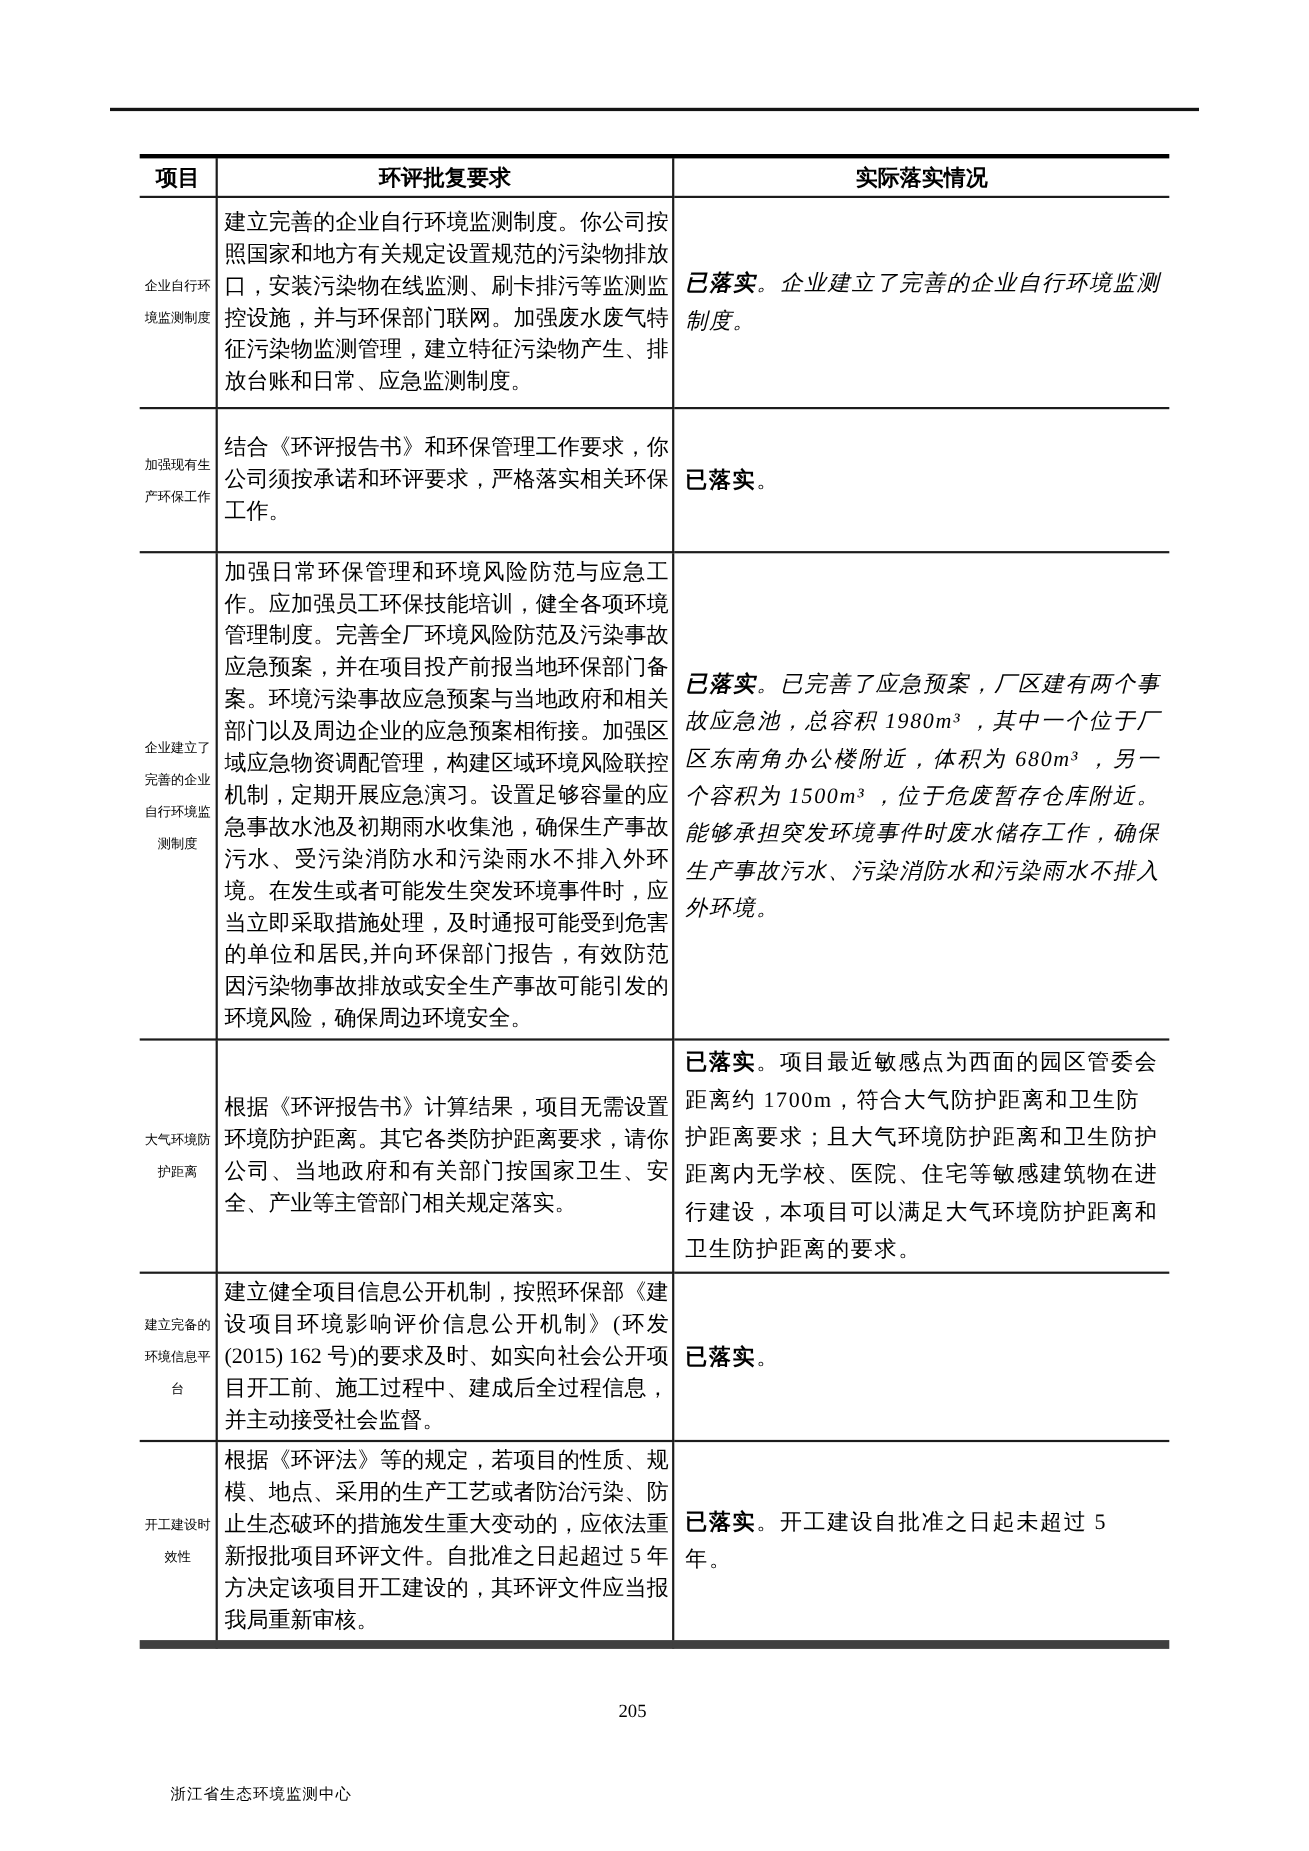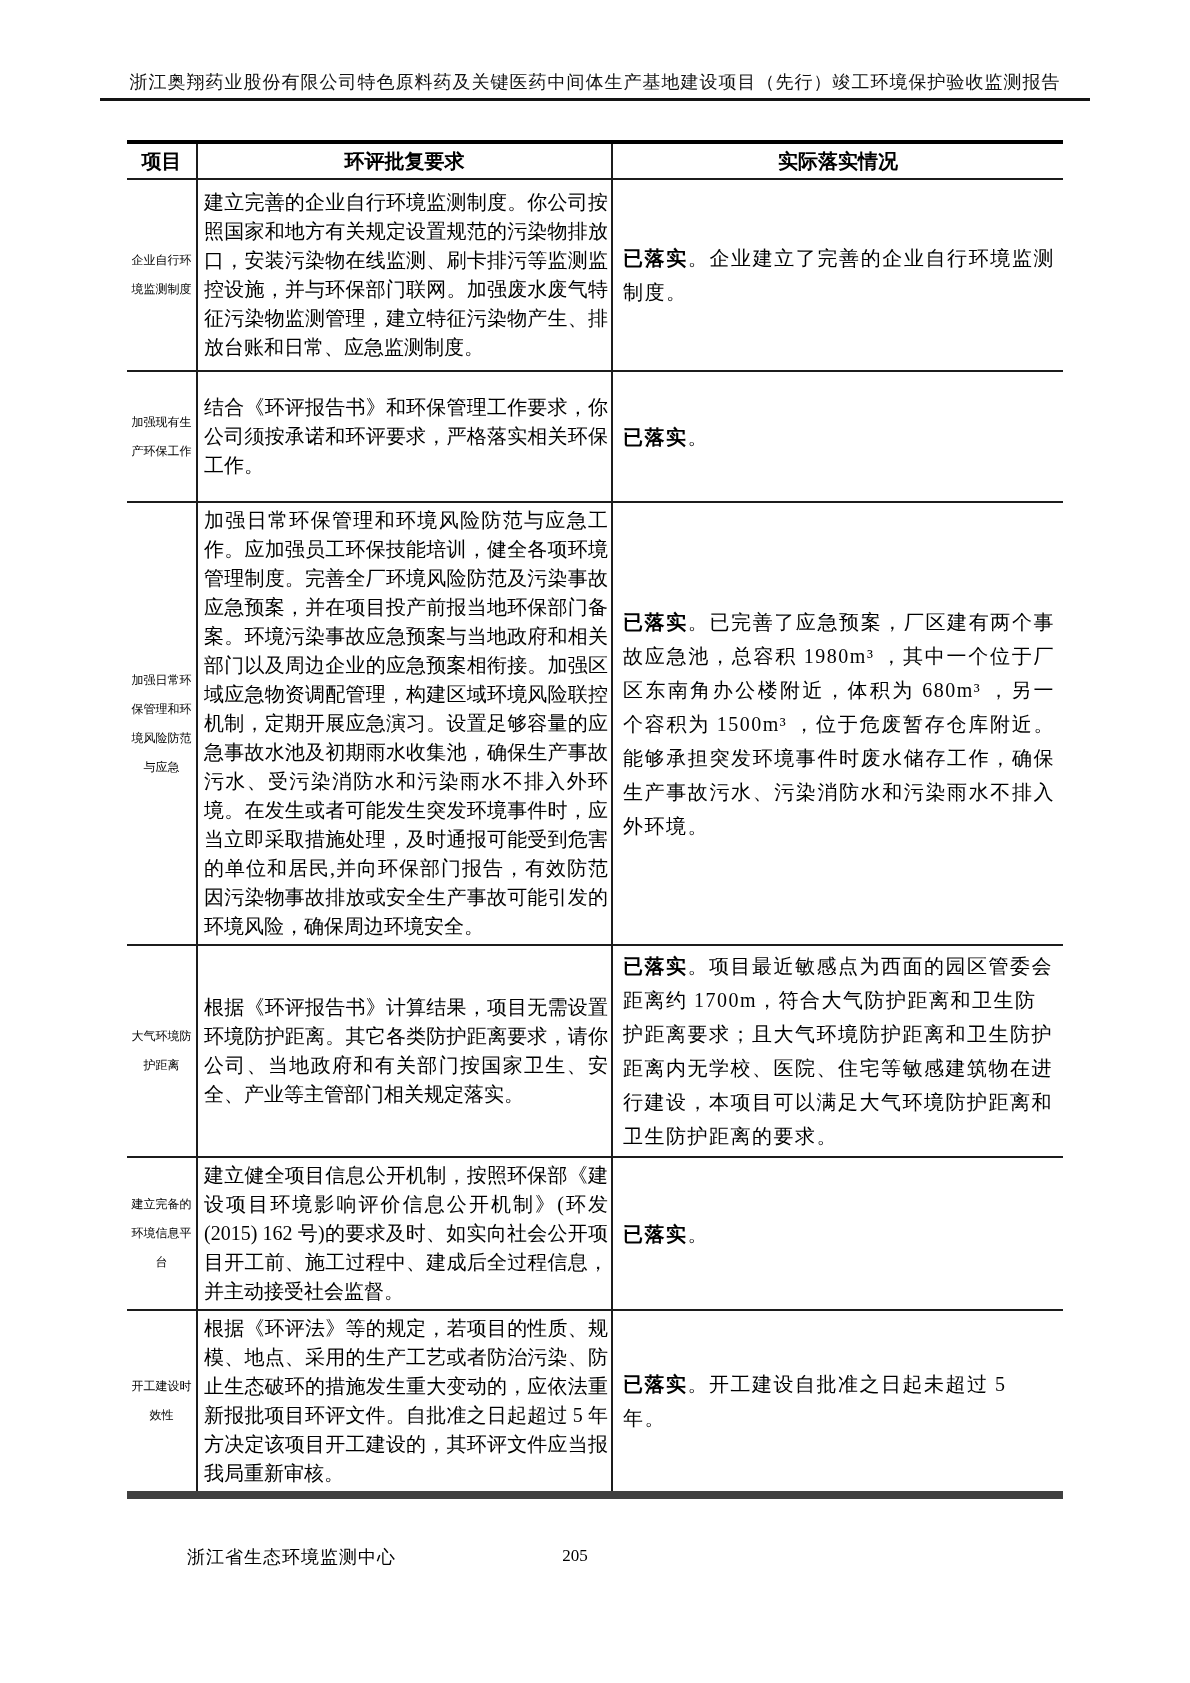--- a/index.html
+++ b/index.html
@@ -42,44 +42,43 @@
   td.col-req {
     font-size:20px; line-height:29px; padding:3px 3px 3px 6px;
     text-align:justify;
     margin-top:22px;
   }
   td.col-status {
     font-size:20px; line-height:34px; letter-spacing:1.5px;
     padding:3px 8px 3px 10px;
   }
   td.col-status b { letter-spacing:1.5px; }
-  .st-left  { text-align:justify; }
+  .st-left  { text-align:justify;font-style:italic; }
   .st-center{ text-align:left; }
   tr.r0 td { height:184px; }
   tr.r1 td { height:123px; }
   tr.r2 td { height:421px; }
   tr.r3 td { height:200px; }
   tr.r4 td { height:128px; }
   tr.r5 td { height:150px; }
   tr.last td { border-bottom:none; }
   .footer-org {
-    position:absolute; top:1545px; left:155px;
-    font-size:18px; letter-spacing:1px;margin-left:32px;
+    position:absolute; top:1622px; left:155px;
+    font-size:14px; letter-spacing:1px;
   }
   .footer-page {
     position:absolute; top:1546px; left:0; width:1150px;
     text-align:center; font-size:17px;
   }
 </style>
 </head>
 <body>
 
 <div class="page">
 
-  <div class="doc-header">浙江奥翔药业股份有限公司特色原料药及关键医药中间体生产基地建设项目（先行）竣工环境保护验收监测报告</div>
   <div class="header-rule"></div>
 
   <table class="main">
     <colgroup>
       <col style="width:70px">
         <col style="width:415px">
         <col style="width:451px">
     </colgroup>
     <thead>
       <tr>
@@ -93,21 +92,21 @@
         <td class="col-item vline">企业自行环境监测制度</td>
         <td class="col-req vline">建立完善的企业自行环境监测制度。你公司按照国家和地方有关规定设置规范的污染物排放口，安装污染物在线监测、刷卡排污等监测监控设施，并与环保部门联网。加强废水废气特征污染物监测管理，建立特征污染物产生、排放台账和日常、应急监测制度。</td>
         <td class="col-status st-left"><b>已落实</b><span>。企业建立了完善的企业自行环境监测制度。</span></td>
       </tr>
       <tr class="r1">
         <td class="col-item vline">加强现有生产环保工作</td>
         <td class="col-req vline">结合《环评报告书》和环保管理工作要求，你公司须按承诺和环评要求，严格落实相关环保工作。</td>
         <td class="col-status st-center"><b>已落实</b><span>。</span></td>
       </tr>
       <tr class="r2">
-        <td class="col-item vline">加强日常环保管理和环境风险防范与应急</td>
+        <td class="col-item vline">企业建立了完善的企业自行环境监测制度</td>
         <td class="col-req vline">加强日常环保管理和环境风险防范与应急工作。应加强员工环保技能培训，健全各项环境管理制度。完善全厂环境风险防范及污染事故应急预案，并在项目投产前报当地环保部门备案。环境污染事故应急预案与当地政府和相关部门以及周边企业的应急预案相衔接。加强区域应急物资调配管理，构建区域环境风险联控机制，定期开展应急演习。设置足够容量的应急事故水池及初期雨水收集池，确保生产事故污水、受污染消防水和污染雨水不排入外环境。在发生或者可能发生突发环境事件时，应当立即采取措施处理，及时通报可能受到危害的单位和居民,并向环保部门报告，有效防范因污染物事故排放或安全生产事故可能引发的环境风险，确保周边环境安全。</td>
         <td class="col-status st-left"><b>已落实</b><span>。已完善了应急预案，厂区建有两个事故应急池，总容积 1980m³ ，其中一个位于厂区东南角办公楼附近，体积为 680m³ ，另一个容积为 1500m³ ，位于危废暂存仓库附近。能够承担突发环境事件时废水储存工作，确保生产事故污水、污染消防水和污染雨水不排入外环境。</span></td>
       </tr>
       <tr class="r3">
         <td class="col-item vline">大气环境防护距离</td>
         <td class="col-req vline">根据《环评报告书》计算结果，项目无需设置环境防护距离。其它各类防护距离要求，请你公司、当地政府和有关部门按国家卫生、安全、产业等主管部门相关规定落实。</td>
         <td class="col-status st-center"><b>已落实</b><span>。项目最近敏感点为西面的园区管委会距离约 1700m，符合大气防护距离和卫生防护距离要求；且大气环境防护距离和卫生防护距离内无学校、医院、住宅等敏感建筑物在进行建设，本项目可以满足大气环境防护距离和卫生防护距离的要求。</span></td>
       </tr>
       <tr class="r4">
         <td class="col-item vline">建立完备的环境信息平台</td>

